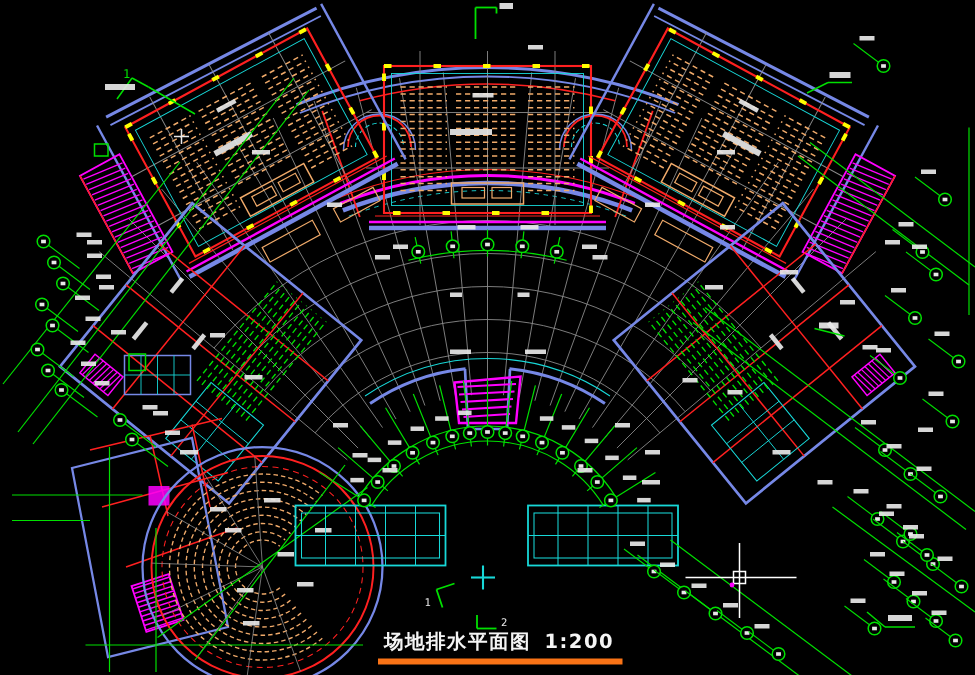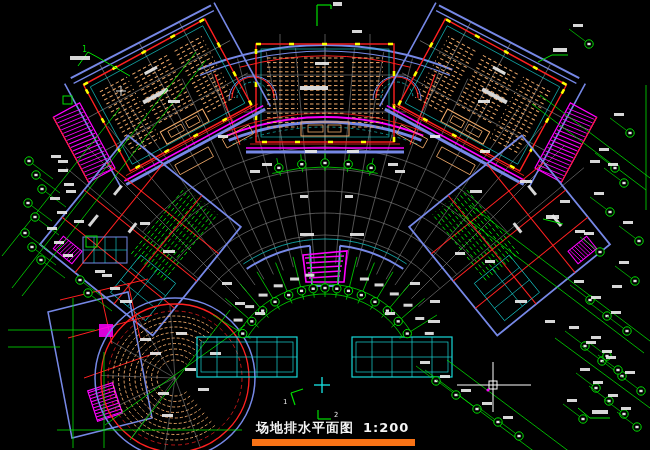--- a/index.html
+++ b/index.html
@@ -1,21 +1,21 @@
 <!DOCTYPE html>
 <html><head>
 <meta charset="utf-8">
 <style>
   html,body{margin:0;padding:0;background:#000;}
   .stage{position:relative;width:650px;height:450px;background:#000;overflow:hidden;
          font-family:"DejaVu Sans",sans-serif;}
   svg{position:absolute;left:0;top:0;}
   .title{position:absolute;left:252px;top:419px;color:#f4f4f4;
          font:bold 13px "DejaVu Sans",sans-serif;letter-spacing:1px;
-         border-bottom:7px solid #f97316;padding:0 6px 2px 4px;white-space:nowrap;}
+         border-bottom:4px solid #f97316;padding:0 6px 2px 4px;white-space:nowrap;}
   .title .scale{margin-left:9px;font-weight:bold;}
 </style>
 </head>
 <body>
 
 <div class="stage">
   <svg id="cad" width="650" height="450" viewBox="0 0 650 450">
       <g>
         <line x1="231.5425779394847" y1="306.5799116182422" x2="66.07697822578541" y2="167.7377879259497" stroke="#8a8a8a" stroke-width="0.6"></line>
         <line x1="238.73297269524122" y1="298.7329726952412" x2="85.99790795894697" y2="145.9979079589469" stroke="#8a8a8a" stroke-width="0.6"></line>

